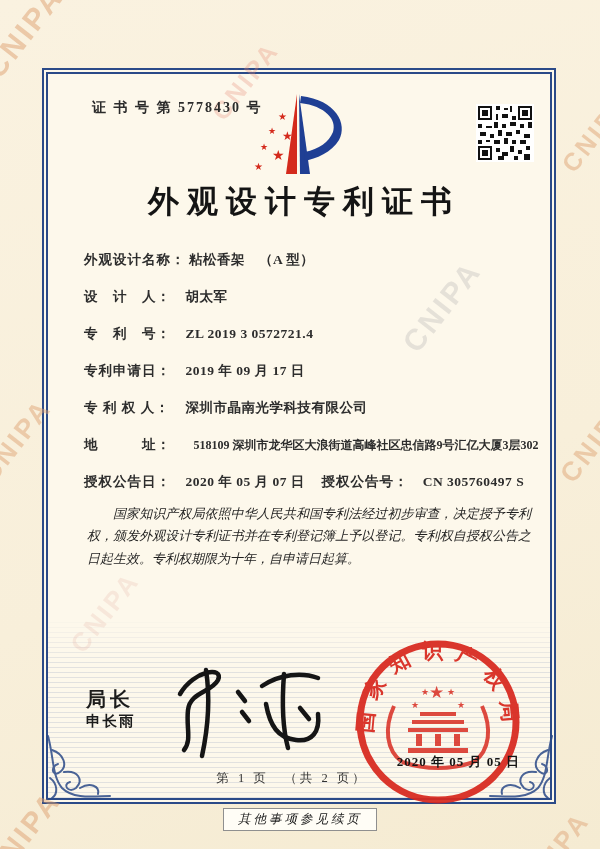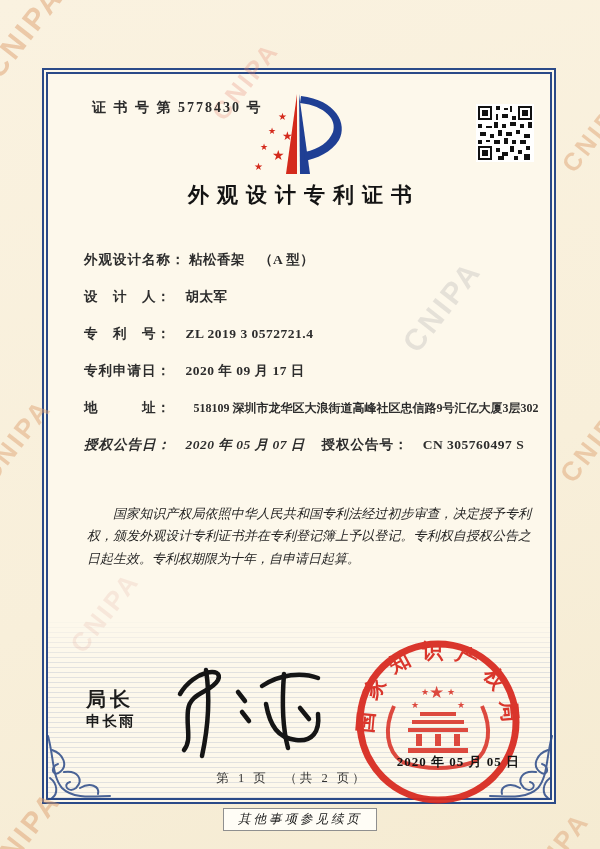--- a/index.html
+++ b/index.html
@@ -29,28 +29,28 @@
          -webkit-mask-image:linear-gradient(to bottom,transparent 0,#000 28%);
          mask-image:linear-gradient(to bottom,transparent 0,#000 28%);}
   .corner{position:absolute; z-index:2; width:70px; height:70px;}
   .corner-bl{left:44px; bottom:47px;}
   .corner-br{right:44px; bottom:47px; transform:scaleX(-1);}
   
   .abs{position:absolute; z-index:2;}
   .cert-no{left:80px; top:99px; font-size:14px; font-weight:600; letter-spacing:2px; color:#2b2b2b;margin-left:12px;}
   .logo{left:244px; top:90px;}
   .qr{left:476px; top:104px;}
-  .title{left:0; right:0; top:181px; text-align:center; font-size:21px; font-weight:bold;
+  .title{left:0; right:0; top:181px; text-align:center; font-size:31px; font-weight:bold;
          letter-spacing:8px; color:#141414;margin-left:8px;}
   .fields{left:84px; top:251px; right:36px;}
   .field-row{margin-bottom:19px; font-size:13.5px; color:#2d2d2d; font-weight:600; white-space:nowrap;}
   .field-label{display:inline-block; min-width:98px; letter-spacing:1px;}
   .field-value{letter-spacing:.5px;}
   .field-row.addr .field-value{font-size:12px; letter-spacing:0;margin-left:8px;}
-  .grant-left{display:inline-block; width:234px;font-style:italic;}
+  .grant-left{display:inline-block; width:234px;}
   .paragraphs{left:78px; right:60px; top:494px; font-size:13px; line-height:1.72; color:#1f1f1f;
               text-align:justify; font-style:italic;}
   .paragraphs p{margin:9px; text-indent:2em;}
   .signer-title{left:86px; top:686px; font-size:20px; font-weight:600; letter-spacing:4px; color:#1c1c1c;}
   .signer-name{left:86px; top:712px; font-size:14.5px; font-weight:600; letter-spacing:2px; color:#1c1c1c;}
   .signature{left:150px; top:652px;}
   .seal{left:352px; top:636px; opacity:.93;}
   .seal-date{left:356px; top:753px; width:164px; text-align:right; font-size:13px; font-weight:700;
              color:#141414; letter-spacing:1px; z-index:3;}
   .page-num{left:0; right:16px; top:770px; text-align:center; font-size:12.5px; letter-spacing:3px; color:#333;}
@@ -169,21 +169,25 @@
     <div class="field-row">
       <span class="field-label">设　计　人：</span>
       <span class="field-value">胡太军</span>
     </div>
     <div class="field-row">
       <span class="field-label">专　利　号：</span>
       <span class="field-value">ZL 2019 3 0572721.4</span>
     </div>
     <div class="field-row">
       <span class="field-label">专利申请日：</span>
-      <span class="field-value">2020 年 09 月 17 日</span>
+      <span class="field-value">2019 年 09 月 17 日</span>
+    </div>
+    <div class="field-row">
+      <span class="field-label">专 利 权 人：</span>
+      <span class="field-value">深圳市晶南光学科技有限公司</span>
     </div>
     <div class="field-row addr">
       <span class="field-label">地　　　址：</span>
       <span class="field-value">518109 深圳市龙华区大浪街道高峰社区忠信路9号汇亿大厦3层302</span>
     </div>
     <div class="field-row">
       <span class="grant-left">
         <span class="field-label">授权公告日：</span>
         <span class="field-value">2020 年 05 月 07 日</span>
       </span>

